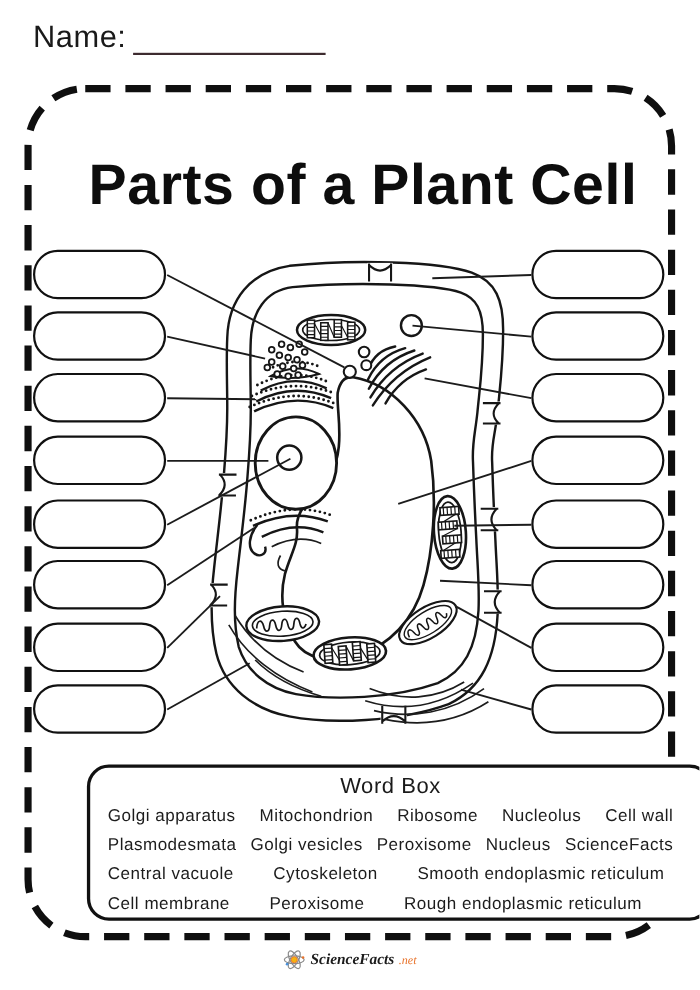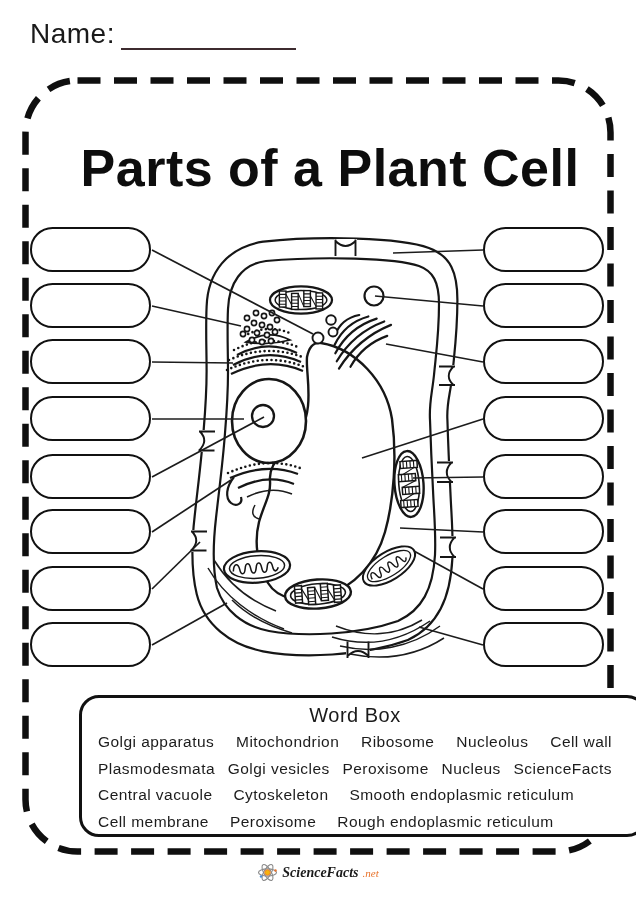--- a/index.html
+++ b/index.html
@@ -14,21 +14,21 @@
   .t2{position:absolute;top:138px;left:12px;width:100%;text-align:center;font-size:52px;
       font-weight:800;letter-spacing:.5px;color:#0d0d0d;}
   
   .pill{position:absolute;width:117px;height:41px;border:2.6px solid #111;border-radius:23px;background:#fff;}
   
   #wordbox{position:absolute;left:60px;top:695px;width:514px;height:130px;border:3px solid #111;
            border-radius:20px;background:#fff;padding:6px 32px 0 16px;box-sizing:content-box;margin-left:19px;}
   #wordbox .wb-title{text-align:center;font-size:20px;color:#1a1a1a;letter-spacing:.5px;margin-bottom:6px;}
   .wb-row{display:flex;justify-content:space-between;font-size:15.5px;letter-spacing:.45px;
           color:#1c1c1c;margin-bottom:8.5px;text-align:center;}
-  .wb-row.loose{justify-content:flex-start;gap:21px;}
+  .wb-row.loose{justify-content:flex-start;gap:36px;}
   
   #footer{position:absolute;left:0;top:862px;width:100%;display:flex;justify-content:center;
           align-items:center;gap:4px;}
   #brand{font-family:"Liberation Serif",serif;font-style:italic;font-weight:700;font-size:14px;color:#1b1b1b;}
   #brand-suffix{font-family:"Liberation Serif",serif;font-style:italic;font-weight:400;font-size:11px;color:#e8722a;}
   svg{position:absolute;left:0;top:0;}
   .ln{stroke:#1c1c1c;stroke-width:1.7;fill:none;}
   .o2{stroke:#161616;stroke-width:2.2;fill:none;}
   .thin{stroke:#1c1c1c;stroke-width:1.5;fill:none;}
   .dots{stroke:#161616;stroke-width:2.6;fill:none;stroke-linecap:round;stroke-dasharray:0 4.6;}

